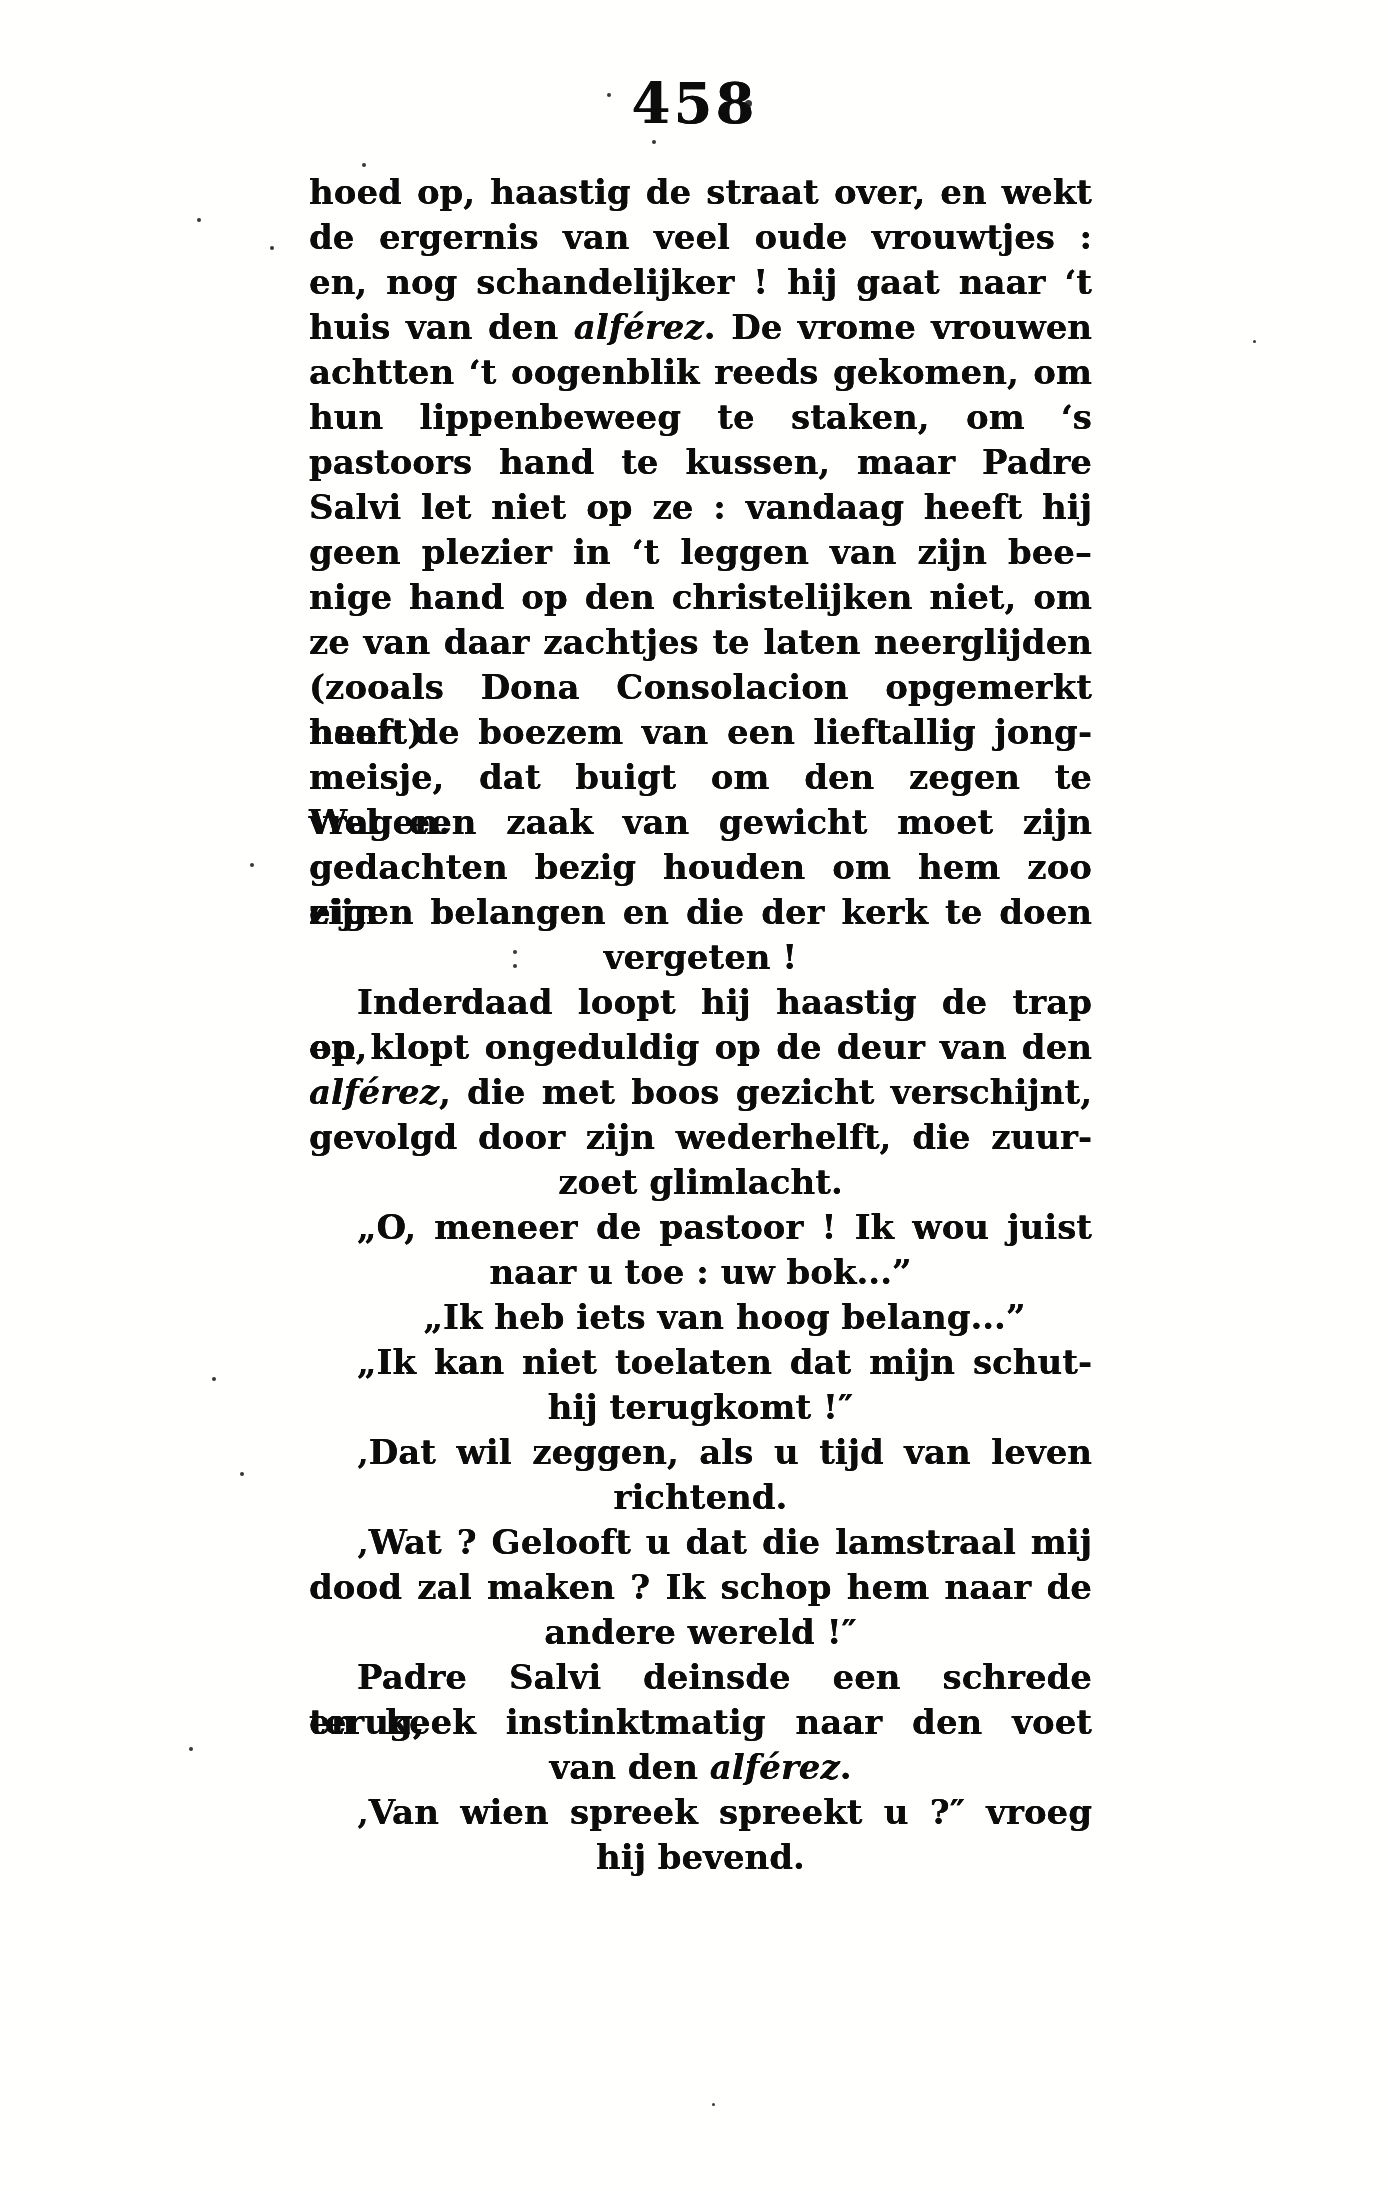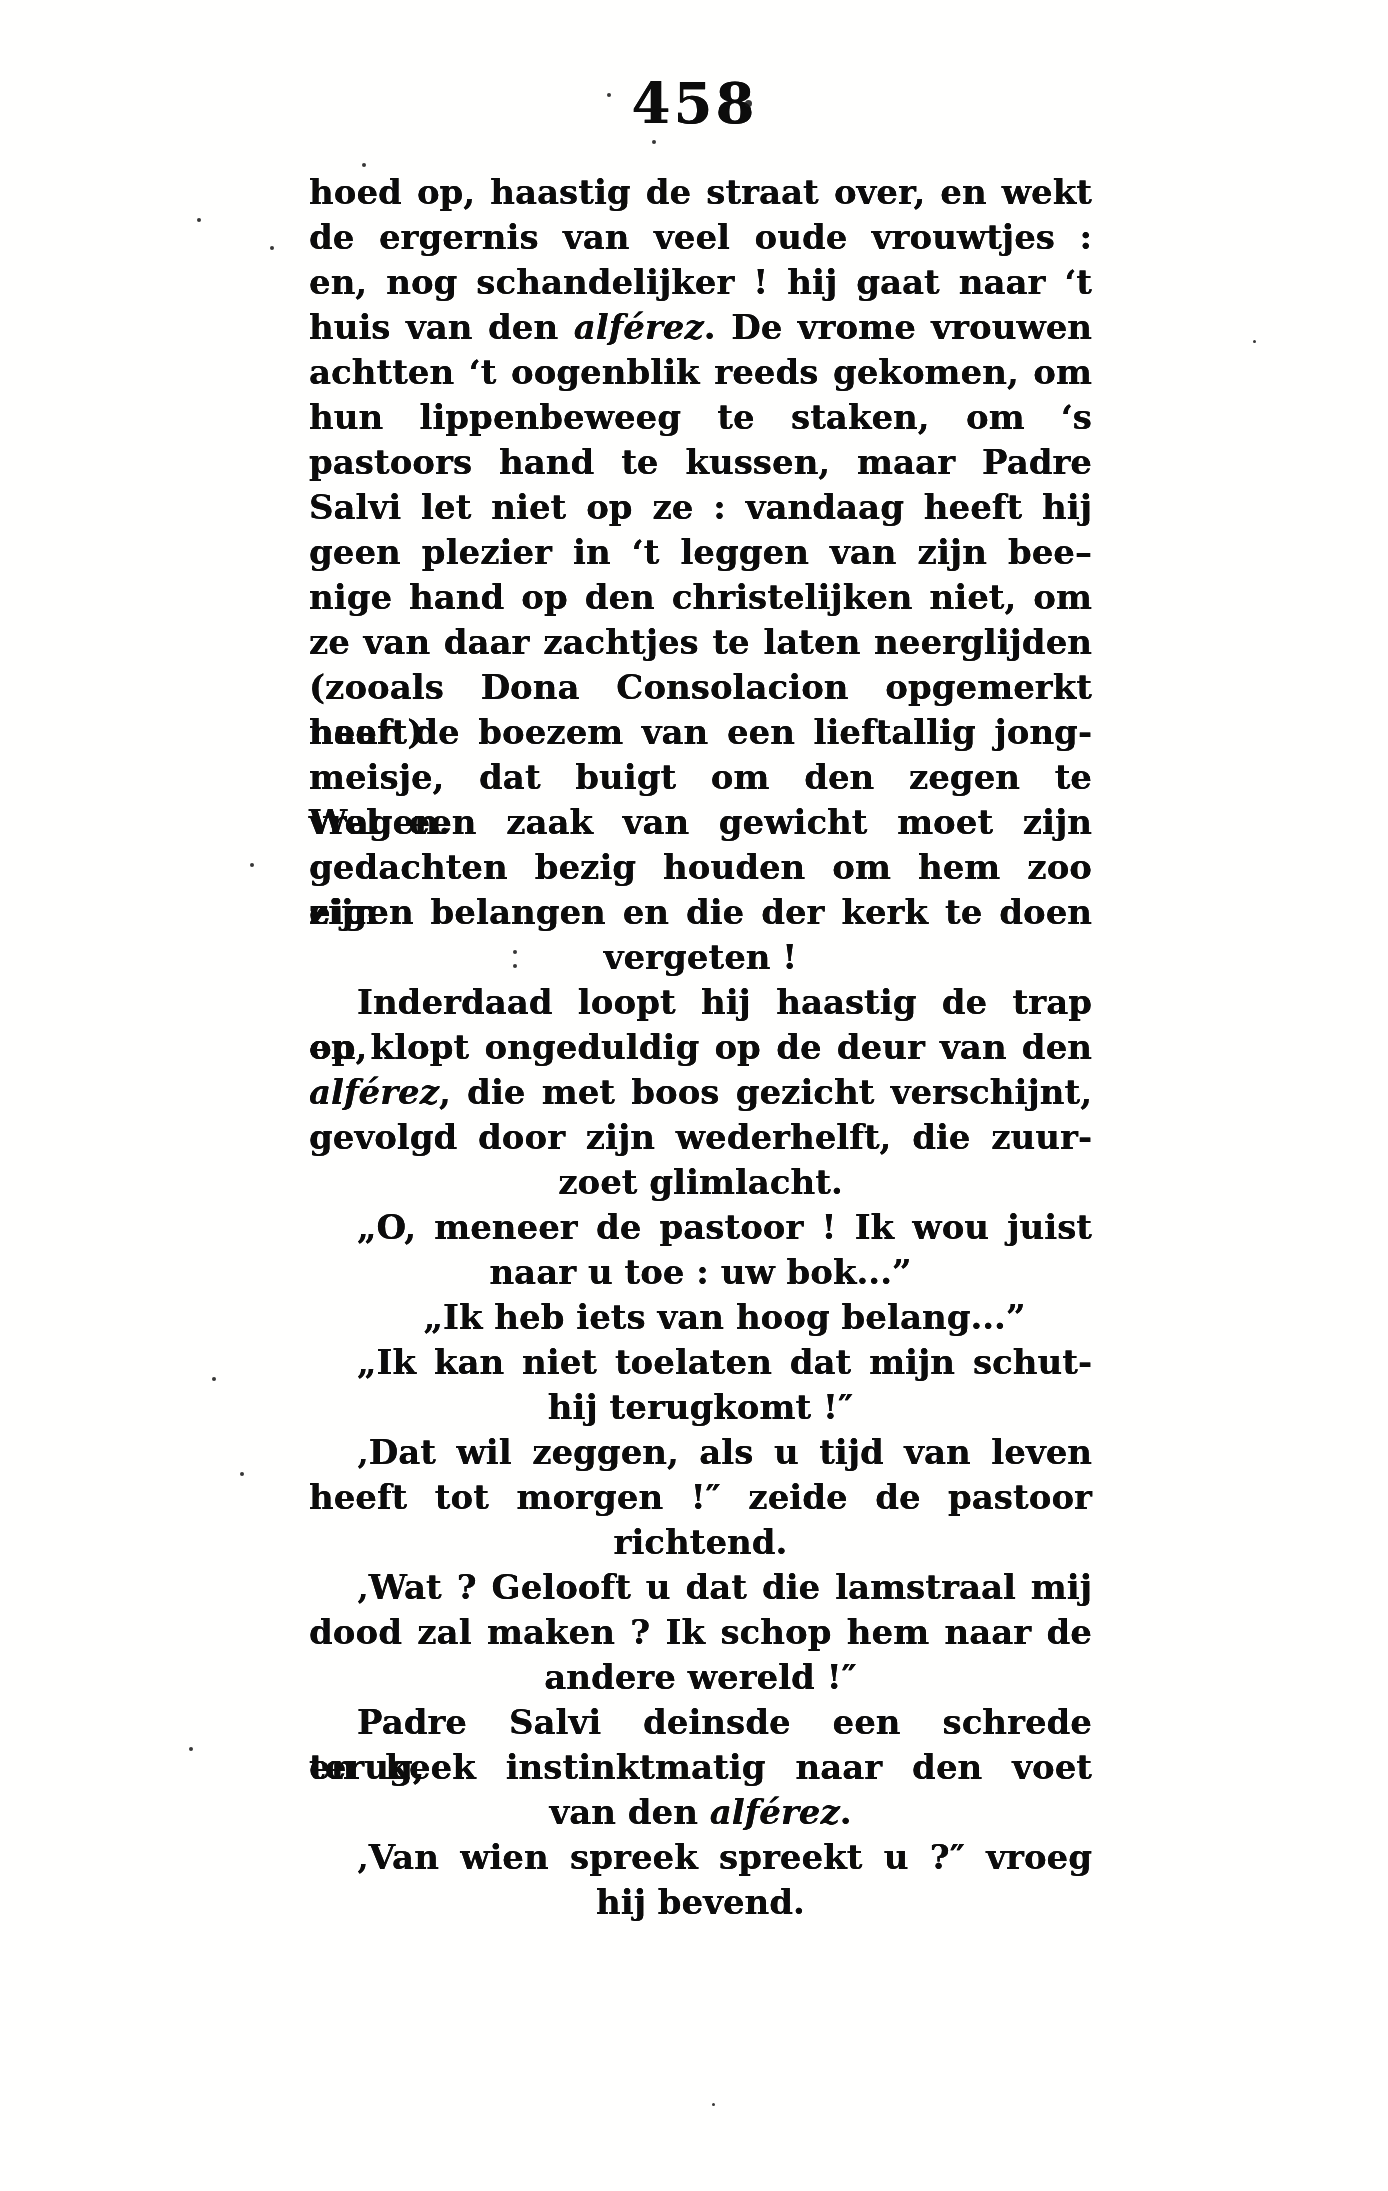--- a/index.html
+++ b/index.html
@@ -74,21 +74,20 @@
       <div class="line"><span>en klopt ongeduldig op de deur van den</span></div>
       <div class="line"><span class="italic">alférez</span><span>, die met boos gezicht verschijnt,</span></div>
       <div class="line"><span>gevolgd door zijn wederhelft, die zuur-</span></div>
       <div class="line left"><span>zoet glimlacht.</span></div>
       <div class="line indent"><span>„O, meneer de pastoor ! Ik wou juist</span></div>
       <div class="line left"><span>naar u toe : uw bok...”</span></div>
       <div class="line indent left"><span>„Ik heb iets van hoog belang...”</span></div>
       <div class="line indent"><span>„Ik kan niet toelaten dat mijn schut-</span></div>
       <div class="line left"><span>hij terugkomt !″</span></div>
       <div class="line indent"><span>‚Dat wil zeggen, als u tijd van leven</span></div>
-      <div class="line"><span>heeft tot morgen !″ zeide de pastoor</span></div>
       <div class="line left"><span>richtend.</span></div>
       <div class="line indent"><span>‚Wat ? Gelooft u dat die lamstraal mij</span></div>
       <div class="line"><span>dood zal maken ? Ik schop hem naar de</span></div>
       <div class="line left"><span>andere wereld !″</span></div>
       <div class="line indent"><span>Padre Salvi deinsde een schrede terug,</span></div>
       <div class="line"><span>en keek instinktmatig naar den voet</span></div>
       <div class="line left"><span>van den </span><span class="italic">alférez</span><span>.</span></div>
       <div class="line indent"><span>‚Van wien spreek spreekt u ?″ vroeg</span></div>
       <div class="line left"><span>hij bevend.</span></div>
     </div>

